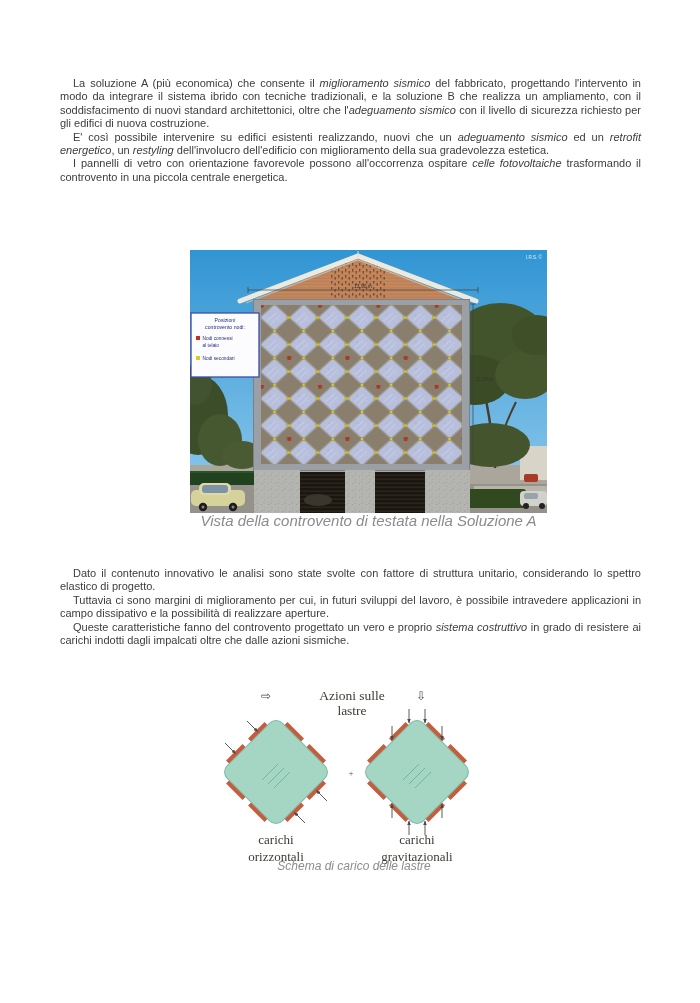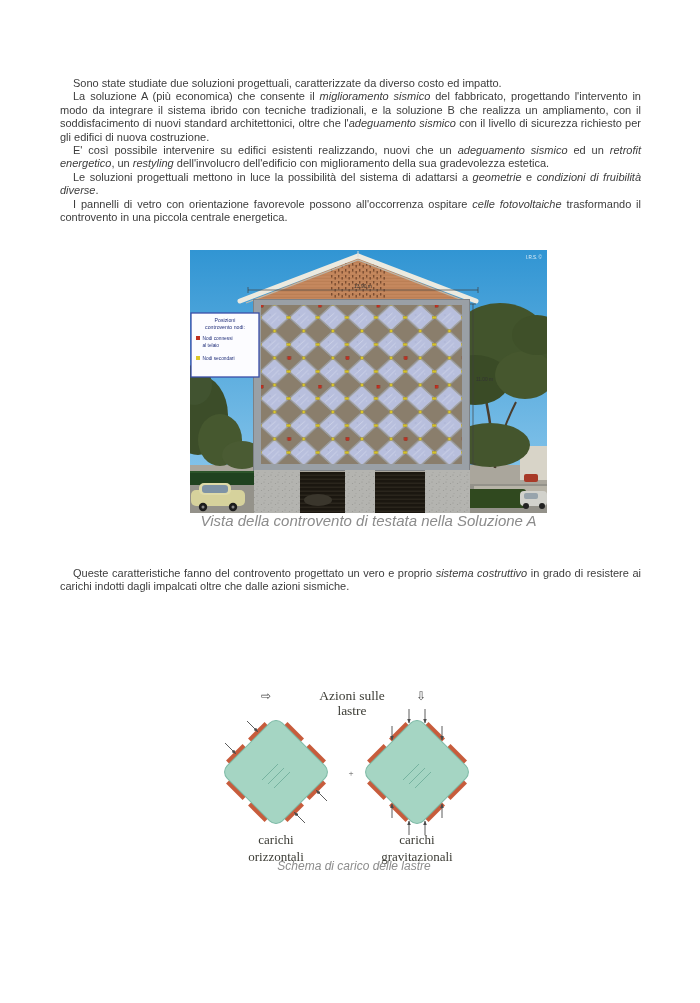--- a/index.html
+++ b/index.html
@@ -28,24 +28,22 @@
   #figure2{position:absolute;left:204px;top:680px;width:300px;height:195px;}
   .serif-label{font-family:"Liberation Serif",serif;}
   svg text{user-select:none;}
 </style>
 </head>
 <body>
 
 <div id="page">
 
   <div class="textblock" style="top:77px">
-      <p class="para"><span>Sono state studiate due soluzioni progettuali, caratterizzate da diverso costo ed impatto.</span></p>
       <p class="para"><span>La soluzione A (più economica) che consente il </span><em>miglioramento sismico</em><span> del fabbricato, progettando l'intervento in modo da integrare il sistema ibrido con tecniche tradizionali, e la soluzione B che realizza un ampliamento, con il soddisfacimento di nuovi standard architettonici,  oltre che l'</span><em>adeguamento sismico</em><span> con il livello di sicurezza richiesto per gli edifici di nuova costruzione.</span></p>
       <p class="para"><span>E' così possibile intervenire su edifici esistenti realizzando, nuovi che un </span><em>adeguamento sismico</em><span> ed un </span><em>retrofit energetico</em><span>, un </span><em>restyling</em><span> dell'involucro dell'edificio con miglioramento della sua gradevolezza estetica.</span></p>
-      <p class="para"><span>Le soluzioni progettuali mettono in luce la possibilità del sistema di adattarsi a </span><em>geometrie</em><span> e </span><em>condizioni di fruibilità diverse</em><span>.</span></p>
       <p class="para"><span>I pannelli di vetro con orientazione favorevole possono all'occorrenza ospitare </span><em>celle fotovoltaiche</em><span> trasformando il controvento in una piccola centrale energetica.</span></p>
     </div>
 
   <div id="figure1">
   <svg width="357" height="263" viewBox="0 0 357 263" xmlns="http://www.w3.org/2000/svg" xmlns:xlink="http://www.w3.org/1999/xlink">
     <defs>
       <linearGradient id="skyG" x1="0" y1="0" x2="0" y2="1">
         <stop offset="0" stop-color="#3195d3"></stop>
             <stop offset="1" stop-color="#85c4ea"></stop>
       </linearGradient>
@@ -187,20 +185,22 @@
       <text x="12.5" y="110" font-size="4.8" fill="#22307a">Nodi secondari</text>
     </g>
 
     <text x="352" y="9" text-anchor="end" font-size="4.6" fill="#ffffff" opacity="0.85">I.R.S. ©</text>
   </svg>
   </div>
   <div id="figure1-caption" class="fig-caption">Vista della controvento di testata nella Soluzione A</div>
 
   <div id="section2-block">
     <div>
+        <p class="para"><span>Dato il contenuto innovativo le analisi sono state svolte con fattore di struttura unitario, considerando lo spettro elastico di progetto.</span></p>
+        <p class="para"><span>Tuttavia ci sono margini di miglioramento per cui, in futuri sviluppi del lavoro, è possibile intravedere applicazioni in campo dissipativo e la possibilità di realizzare aperture.</span></p>
         <p class="para"><span>Queste caratteristiche fanno del controvento progettato un vero e proprio </span><em>sistema costruttivo</em><span> in grado di resistere ai carichi indotti dagli impalcati oltre che dalle azioni sismiche.</span></p>
       </div>
   </div>
 
   <div id="figure2">
   <svg width="300" height="195" viewBox="0 0 300 195" xmlns="http://www.w3.org/2000/svg" xmlns:xlink="http://www.w3.org/1999/xlink">
     <defs>
       <marker id="ah" markerWidth="5" markerHeight="4" refX="4.5" refY="2" orient="auto">
         <path d="M0,0 L5,2 L0,4 Z" fill="#4a4a4a"></path>
       </marker>

